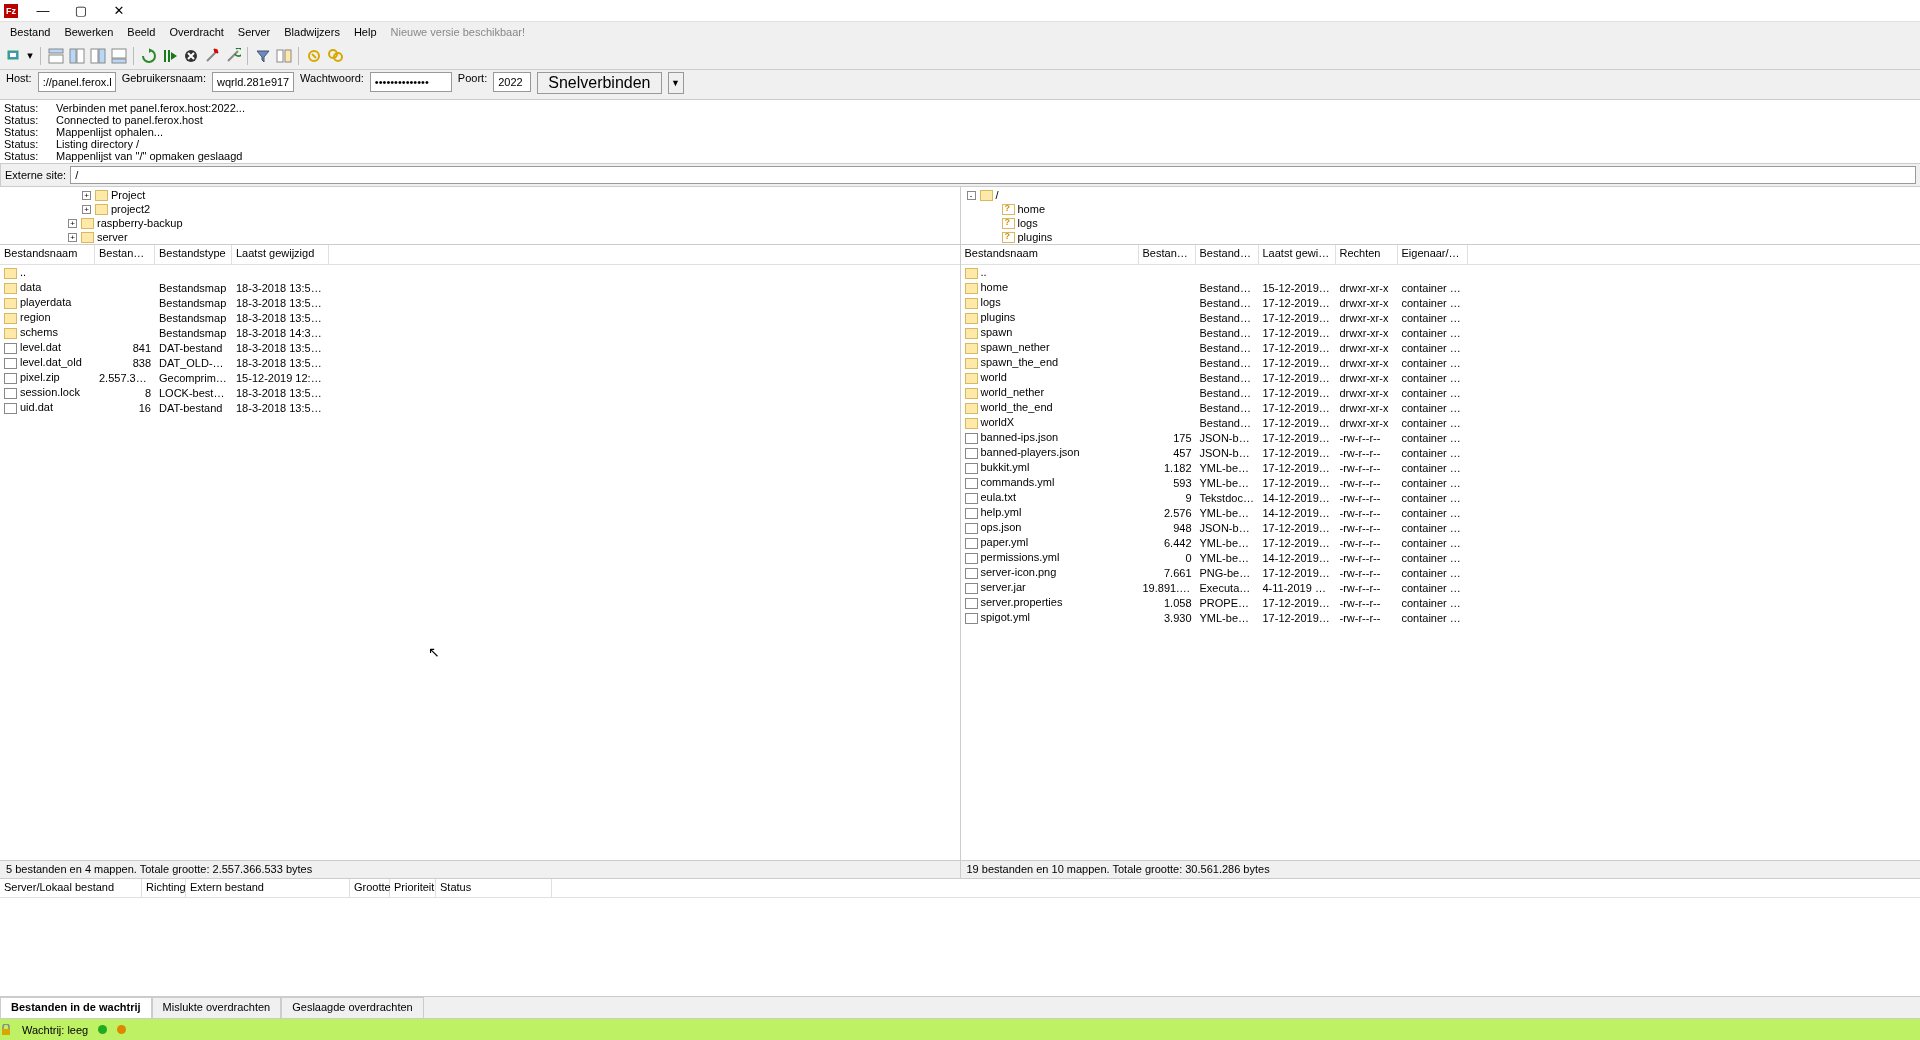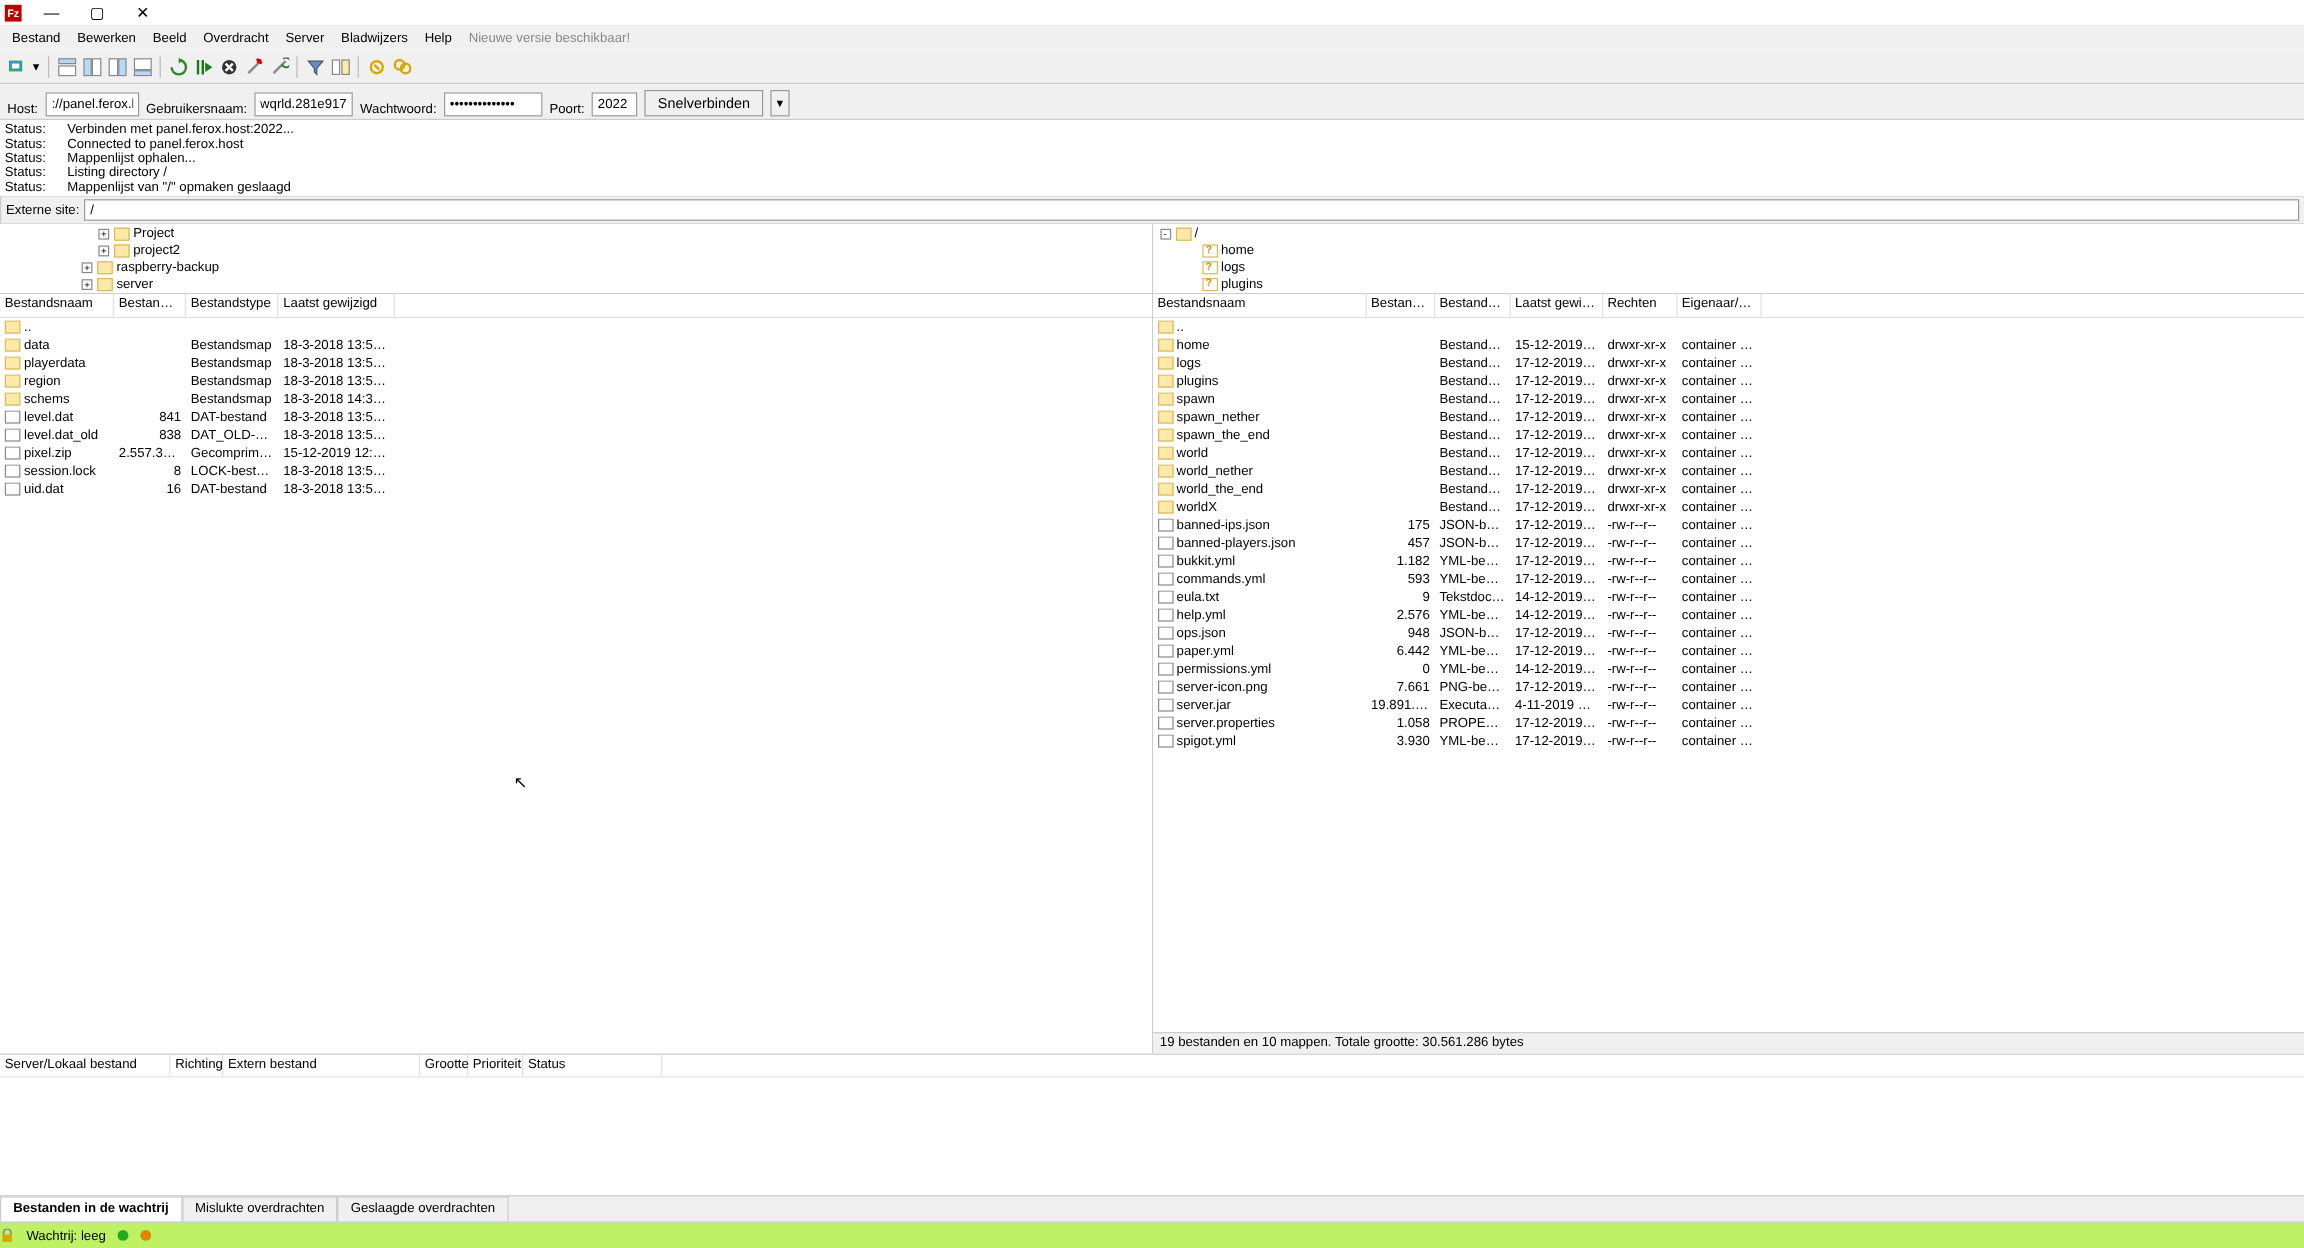--- a/index.html
+++ b/index.html
@@ -7,24 +7,24 @@
 .titlebar { background: #fff; height: 22px; display: flex; align-items: center; padding: 0 4px; border-bottom: 1px solid #e0e0e0; }
 .titlebar .icon { width: 14px; height: 14px; background: #b00; margin-right: 6px; display: inline-flex; align-items: center; justify-content: center; color: #fff; font-size: 9px; font-weight: bold; }
 .titlebar .title { flex: 1; font-size: 12px; }
 .titlebar .winbtn { width: 38px; height: 22px; display: flex; align-items: center; justify-content: center; font-size: 13px; cursor: default; }
 .menubar { height: 20px; background: #f0f0f0; display: flex; align-items: center; padding: 0 4px; gap: 2px; }
 .menubar .item { padding: 2px 6px; cursor: default; }
 .menubar .update { color: #888; margin-left: 6px; }
 .toolbar { height: 28px; background: #f0f0f0; display: flex; align-items: center; padding: 2px 4px; gap: 2px; border-bottom: 1px solid #ccc; }
 .tbtn { width: 19px; height: 19px; display: flex; align-items: center; justify-content: center; border: 1px solid transparent; }
 .tb-sep { width: 1px; height: 18px; background: #bbb; margin: 0 3px; }
-.quickbar { height: 30px; background: #f0f0f0; display: flex; align-items: flex-end; padding: 2px 6px; gap: 6px; border-bottom: 1px solid #ccc; }
+.quickbar { height: 30px; background: #f0f0f0; display: flex; align-items: flex-start; padding: 2px 6px; gap: 6px; border-bottom: 1px solid #ccc; }
 .quickbar label { font-size: 11px; }
 .quickbar input { border: 1px solid #999; height: 20px; padding: 0 4px; font-size: 11px; background: #fff; }
-.quickbar .btn { border: 1px solid #999; background: #f0f0f0; height: 22px; padding: 0 10px; font-size: 12px; }
+.quickbar .btn { border: 1px solid #999; background: #f0f0f0; height: 22px; padding: 0 10px; font-size: 16px; }
 .quickbar .dbtn { border: 1px solid #999; background: #f0f0f0; height: 22px; width: 16px; font-size: 9px; }
 .log { height: 64px; background: #fff; border-bottom: 1px solid #ccc; overflow-y: scroll; padding: 2px 4px; font-size: 11px; line-height: 12px; }
 .log-row { display: flex; }
 .log-row .label { width: 52px; }
 .sites-row { display: flex; border-bottom: 1px solid #ccc; }
 .sitebar { flex: 1; display: flex; align-items: center; height: 22px; background: #f0f0f0; padding: 0 4px; }
 .sitebar input { flex: 1; border: 1px solid #999; height: 18px; padding: 0 4px; margin-left: 4px; background: #fff; }
 .sitebar.right { border-left: 1px solid #ccc; }
 .trees-row { display: flex; height: 58px; border-bottom: 1px solid #ccc; }
 .tree { flex: 1; overflow-y: scroll; padding: 1px 2px; background: #fff; }
@@ -335,20 +335,21 @@
           <div class="cell lw-type">LOCK-bestand</div>
           <div class="cell lw-date">18-3-2018 13:58:58</div>
         </div>
         <div class="list-row">
           <div class="cell lw-name"><span class="file-icon fi-file"></span>uid.dat</div>
           <div class="cell lw-size">16</div>
           <div class="cell lw-type">DAT-bestand</div>
           <div class="cell lw-date">18-3-2018 13:58:58</div>
         </div>
       </div>
+    <div class="summary">5 bestanden en 4 mappen. Totale grootte: 2.557.366.533 bytes</div>
   </div>
   <div class="list-pane" style="border-right:none">
     <div class="list-header">
       <div class="col rw-name">Bestandsnaam</div>
       <div class="col rw-size">Bestandsg...</div>
       <div class="col rw-type">Bestandsty...</div>
       <div class="col rw-date">Laatst gewijzigd</div>
       <div class="col rw-perm">Rechten</div>
       <div class="col rw-own">Eigenaar/groep</div>
     </div>

